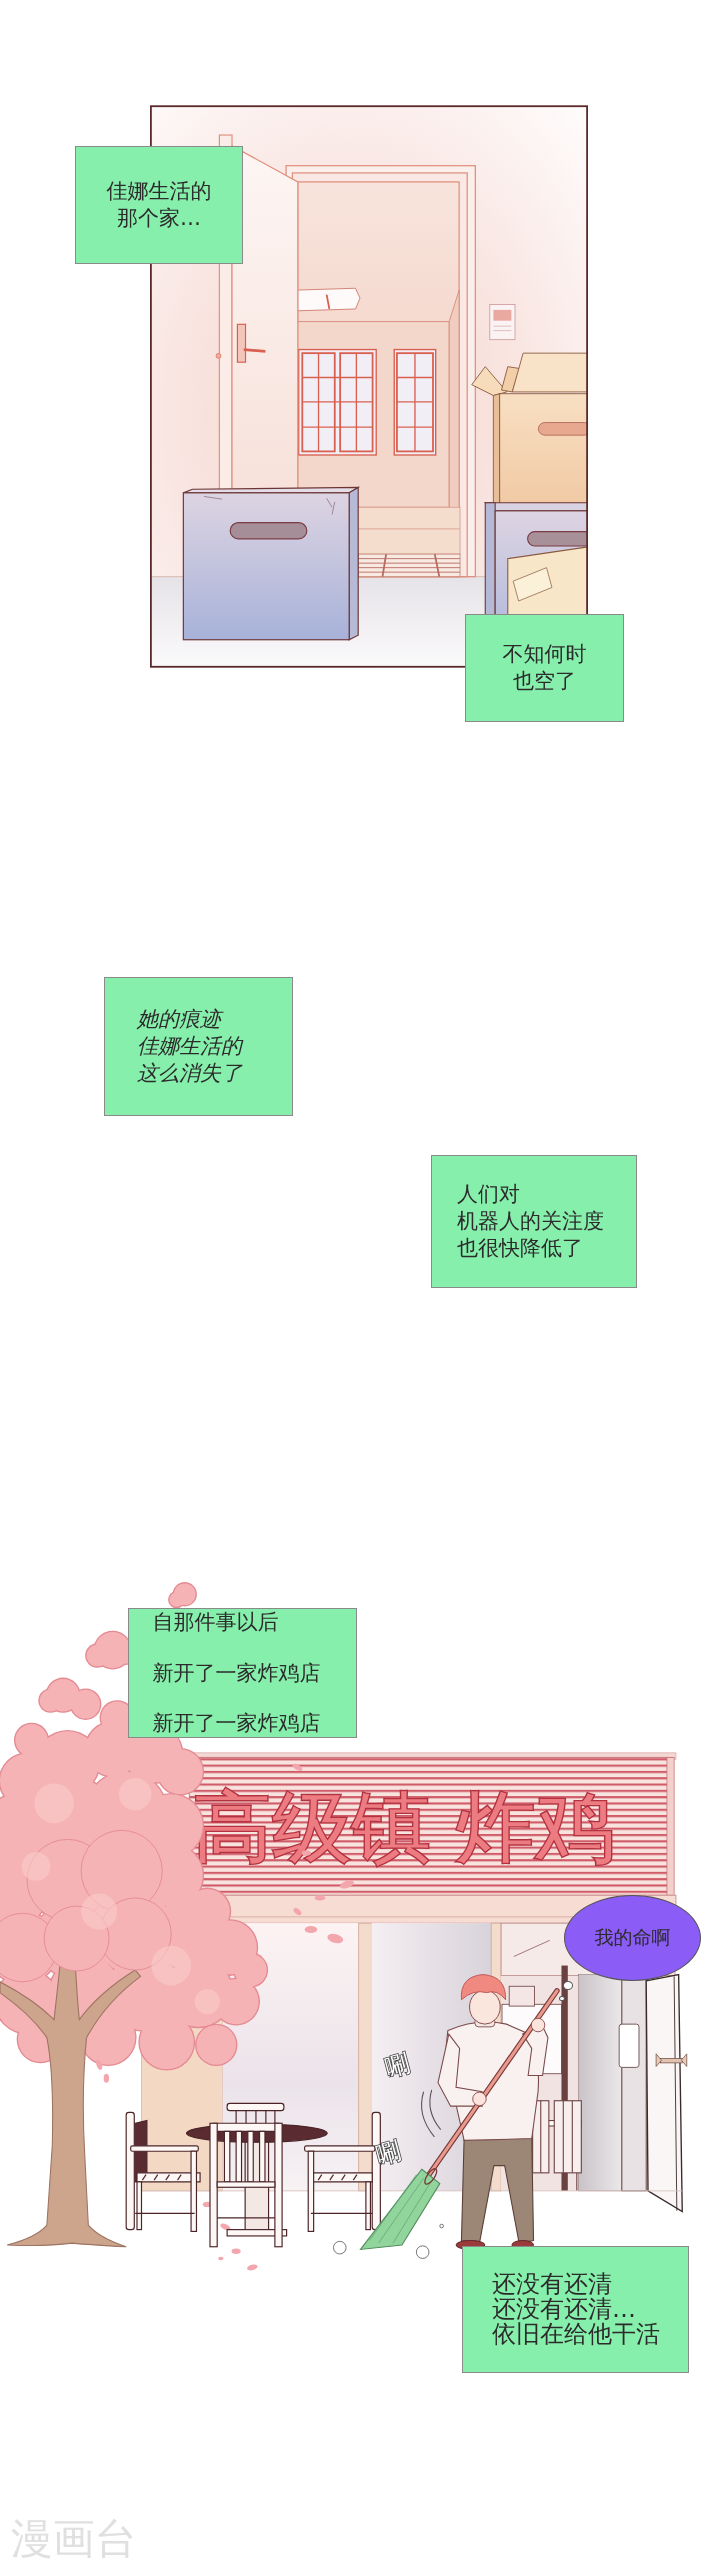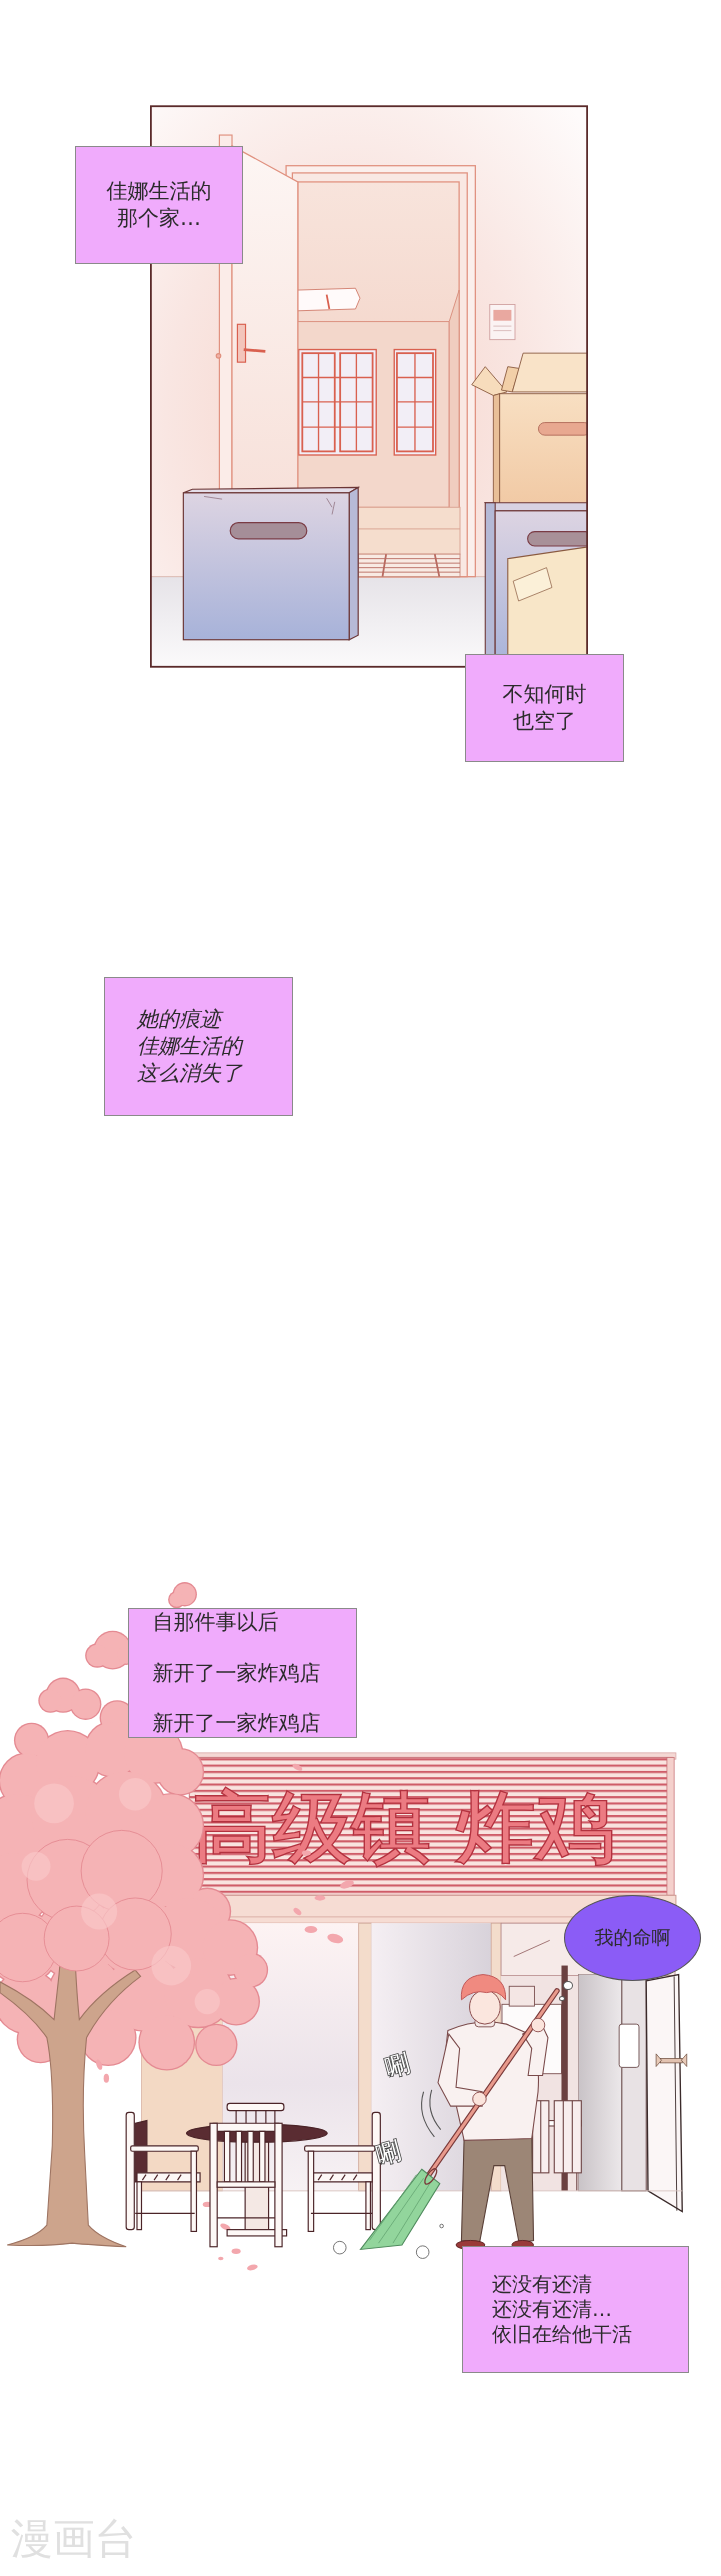--- a/index.html
+++ b/index.html
@@ -8,37 +8,37 @@
       width: 721px;
       height: 2576px;
       overflow: hidden;
       background: var(--background, #ffffff);
       font-family: "DejaVu Sans", sans-serif;
     }
     .abs { position: absolute; }
     .caption {
       position: absolute;
       box-sizing: border-box;
-      background: #f0abfc;
+      background: #86efac;
       border: 1.4px solid var(--caption-border, #8a8a8a);
       color: var(--caption-text, #2b2b2b);
       font-family: "DejaVu Sans", sans-serif;
       font-size: 21px;
       line-height: 27px;
       display: flex;
       flex-direction: column;
       justify-content: center;
       align-items: flex-start;
     }
     .caption.center { align-items: center; text-align: center; }
     .caption .line { display: block; white-space: nowrap; }
-    .caption.small { font-size: 20px; line-height: 25px; }
+    .caption.small { font-size: 24px; line-height: 25px; }
 
     #cap-home   { left: 75px;  top: 146px;  width: 168px; height: 118px; }
-    #cap-empty  { left: 465px; top: 614px;  width: 159px; height: 108px; margin-top: 40px; }
+    #cap-empty  { left: 465px; top: 614px;  width: 159px; height: 108px; }
     #cap-trace  { left: 104px; top: 977px; width: 189px; height: 139px; padding-left: 32px; font-style: italic; }
     #cap-robot  { left: 431px; top: 1155px; width: 206px; height: 133px; padding-left: 25px; }
     #cap-shop   { left: 128px; top: 1608px; width: 229px; height: 130px; padding-left: 23.4px; justify-content: space-between; }
     #cap-debt   { left: 462px; top: 2246px; width: 227px; height: 127px; padding-left: 29px; }
 
     .bubble {
       position: absolute;
       left: 564px; top: 1895px;
       width: 137px; height: 86px;
       box-sizing: border-box;
@@ -201,20 +201,25 @@
     <span class="line">不知何时</span>
     <span class="line">也空了</span>
   </div>
 
   <div id="cap-trace" class="caption">
     <span class="line">她的痕迹</span>
     <span class="line">佳娜生活的</span>
     <span class="line">这么消失了</span>
   </div>
 
+  <div id="cap-robot" class="caption">
+    <span class="line">人们对</span>
+    <span class="line">机器人的关注度</span>
+    <span class="line">也很快降低了</span>
+  </div>
 
   <svg class="abs" style="left:0px;top:1569px" width="721" height="712" viewBox="0 0 800 790">
     <defs>
       <pattern id="signStripes" width="10" height="7" patternUnits="userSpaceOnUse">
         <rect width="10" height="7" fill="#f9e3df"></rect>
         <rect y="0" width="10" height="2.4" fill="var(--sign-stripe, #cf5c68)"></rect>
       </pattern>
       <linearGradient id="paneGrad" x1="0" y1="0" x2="0" y2="1">
         <stop offset="0" stop-color="#fdf3f3"></stop>
         <stop offset="0.6" stop-color="#ebe3ea"></stop>

